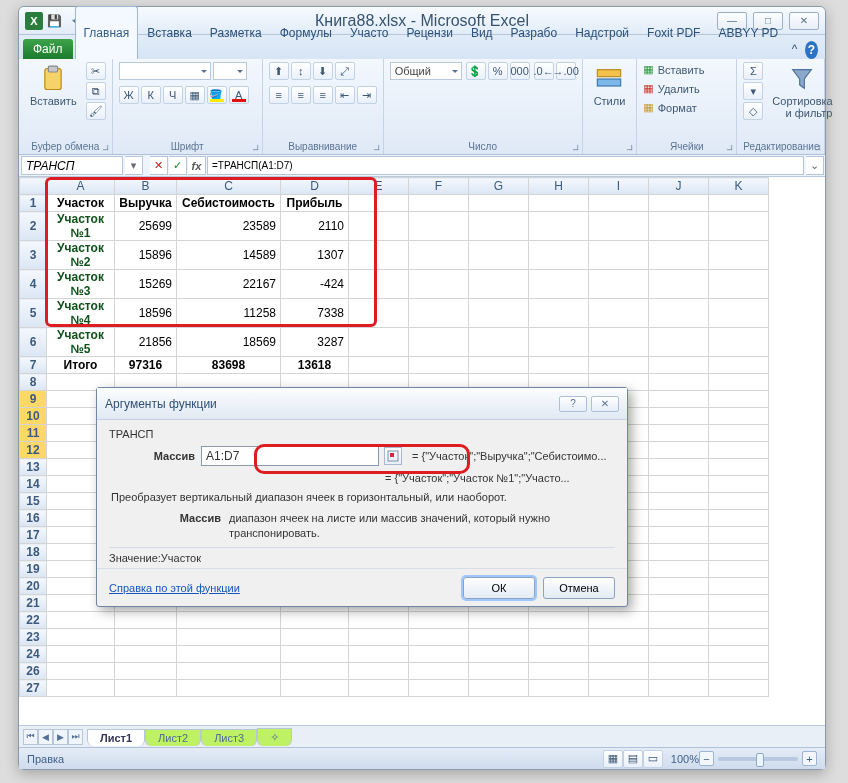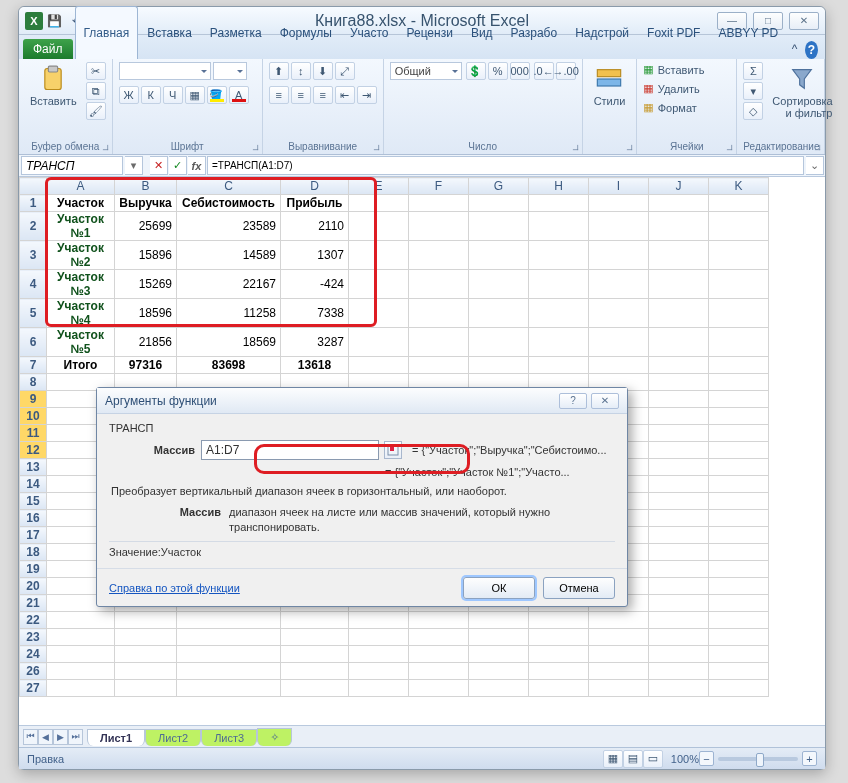--- a/index.html
+++ b/index.html
@@ -74,21 +74,21 @@
   
   .status{height:22px;background:linear-gradient(#e4ecf6,#cfdcee);border-top:1px solid #b0c2d9;display:flex;align-items:center;padding:0 8px;font-size:11px;color:#42618a;}
   .status .spacer{flex:1;}
   .zoom{display:flex;align-items:center;gap:4px;}
   .zbtn{width:15px;height:15px;border:1px solid #9db4d2;background:#f3f7fc;display:flex;align-items:center;justify-content:center;font-size:11px;border-radius:2px;}
   .zslider{width:80px;height:4px;background:#b8c9df;position:relative;border-radius:2px;}
   .zslider::after{content:"";position:absolute;left:38px;top:-4px;width:6px;height:12px;background:#eef4fb;border:1px solid #8ea8c8;border-radius:2px;}
 
   
   .dialog{position:absolute;left:77px;top:380px;width:532px;height:220px;background:#f0f0f0;border:1px solid #6f86a4;box-shadow:4px 4px 12px rgba(0,0,0,.35);border-radius:3px;}
-  .dtitle{height:26px;background:linear-gradient(#fcfdfe,#e0e9f4);display:flex;align-items:center;padding:0 8px;font-size:12px;color:#2e4f76;border-bottom:1px solid #c6d3e4;}
+  .dtitle{height:32px;background:linear-gradient(#fcfdfe,#e0e9f4);display:flex;align-items:center;padding:0 8px;font-size:12px;color:#2e4f76;border-bottom:1px solid #c6d3e4;}
   .dtitle .spacer{flex:1;}
   .dtitle .dbtn{width:28px;height:16px;border:1px solid #adbfda;border-radius:2px;margin-left:4px;display:flex;align-items:center;justify-content:center;font-size:10px;background:linear-gradient(#fff,#e5edf7);color:#5a7290;}
   .dbody{padding:8px 12px 8px 12px;font-size:11px;color:#333;}
   .fname{font-weight:normal;margin-bottom:6px;}
   .argrow{display:flex;align-items:center;gap:6px;margin-bottom:6px;}
   .arglabel{width:86px;text-align:right;font-weight:bold;}
   .argfield{width:178px;height:20px;border:1px solid #8a9ab0;background:#fff;padding:0 4px;font-size:12px;display:flex;align-items:center;position:relative;}
   .refbtn{width:18px;height:18px;border:1px solid #a8b7cd;background:linear-gradient(#fff,#e8eef7);margin-left:-1px;display:flex;align-items:center;justify-content:center;}
   .refbtn svg{width:12px;height:12px;}
   .eq{margin:0 4px;color:#333;}

